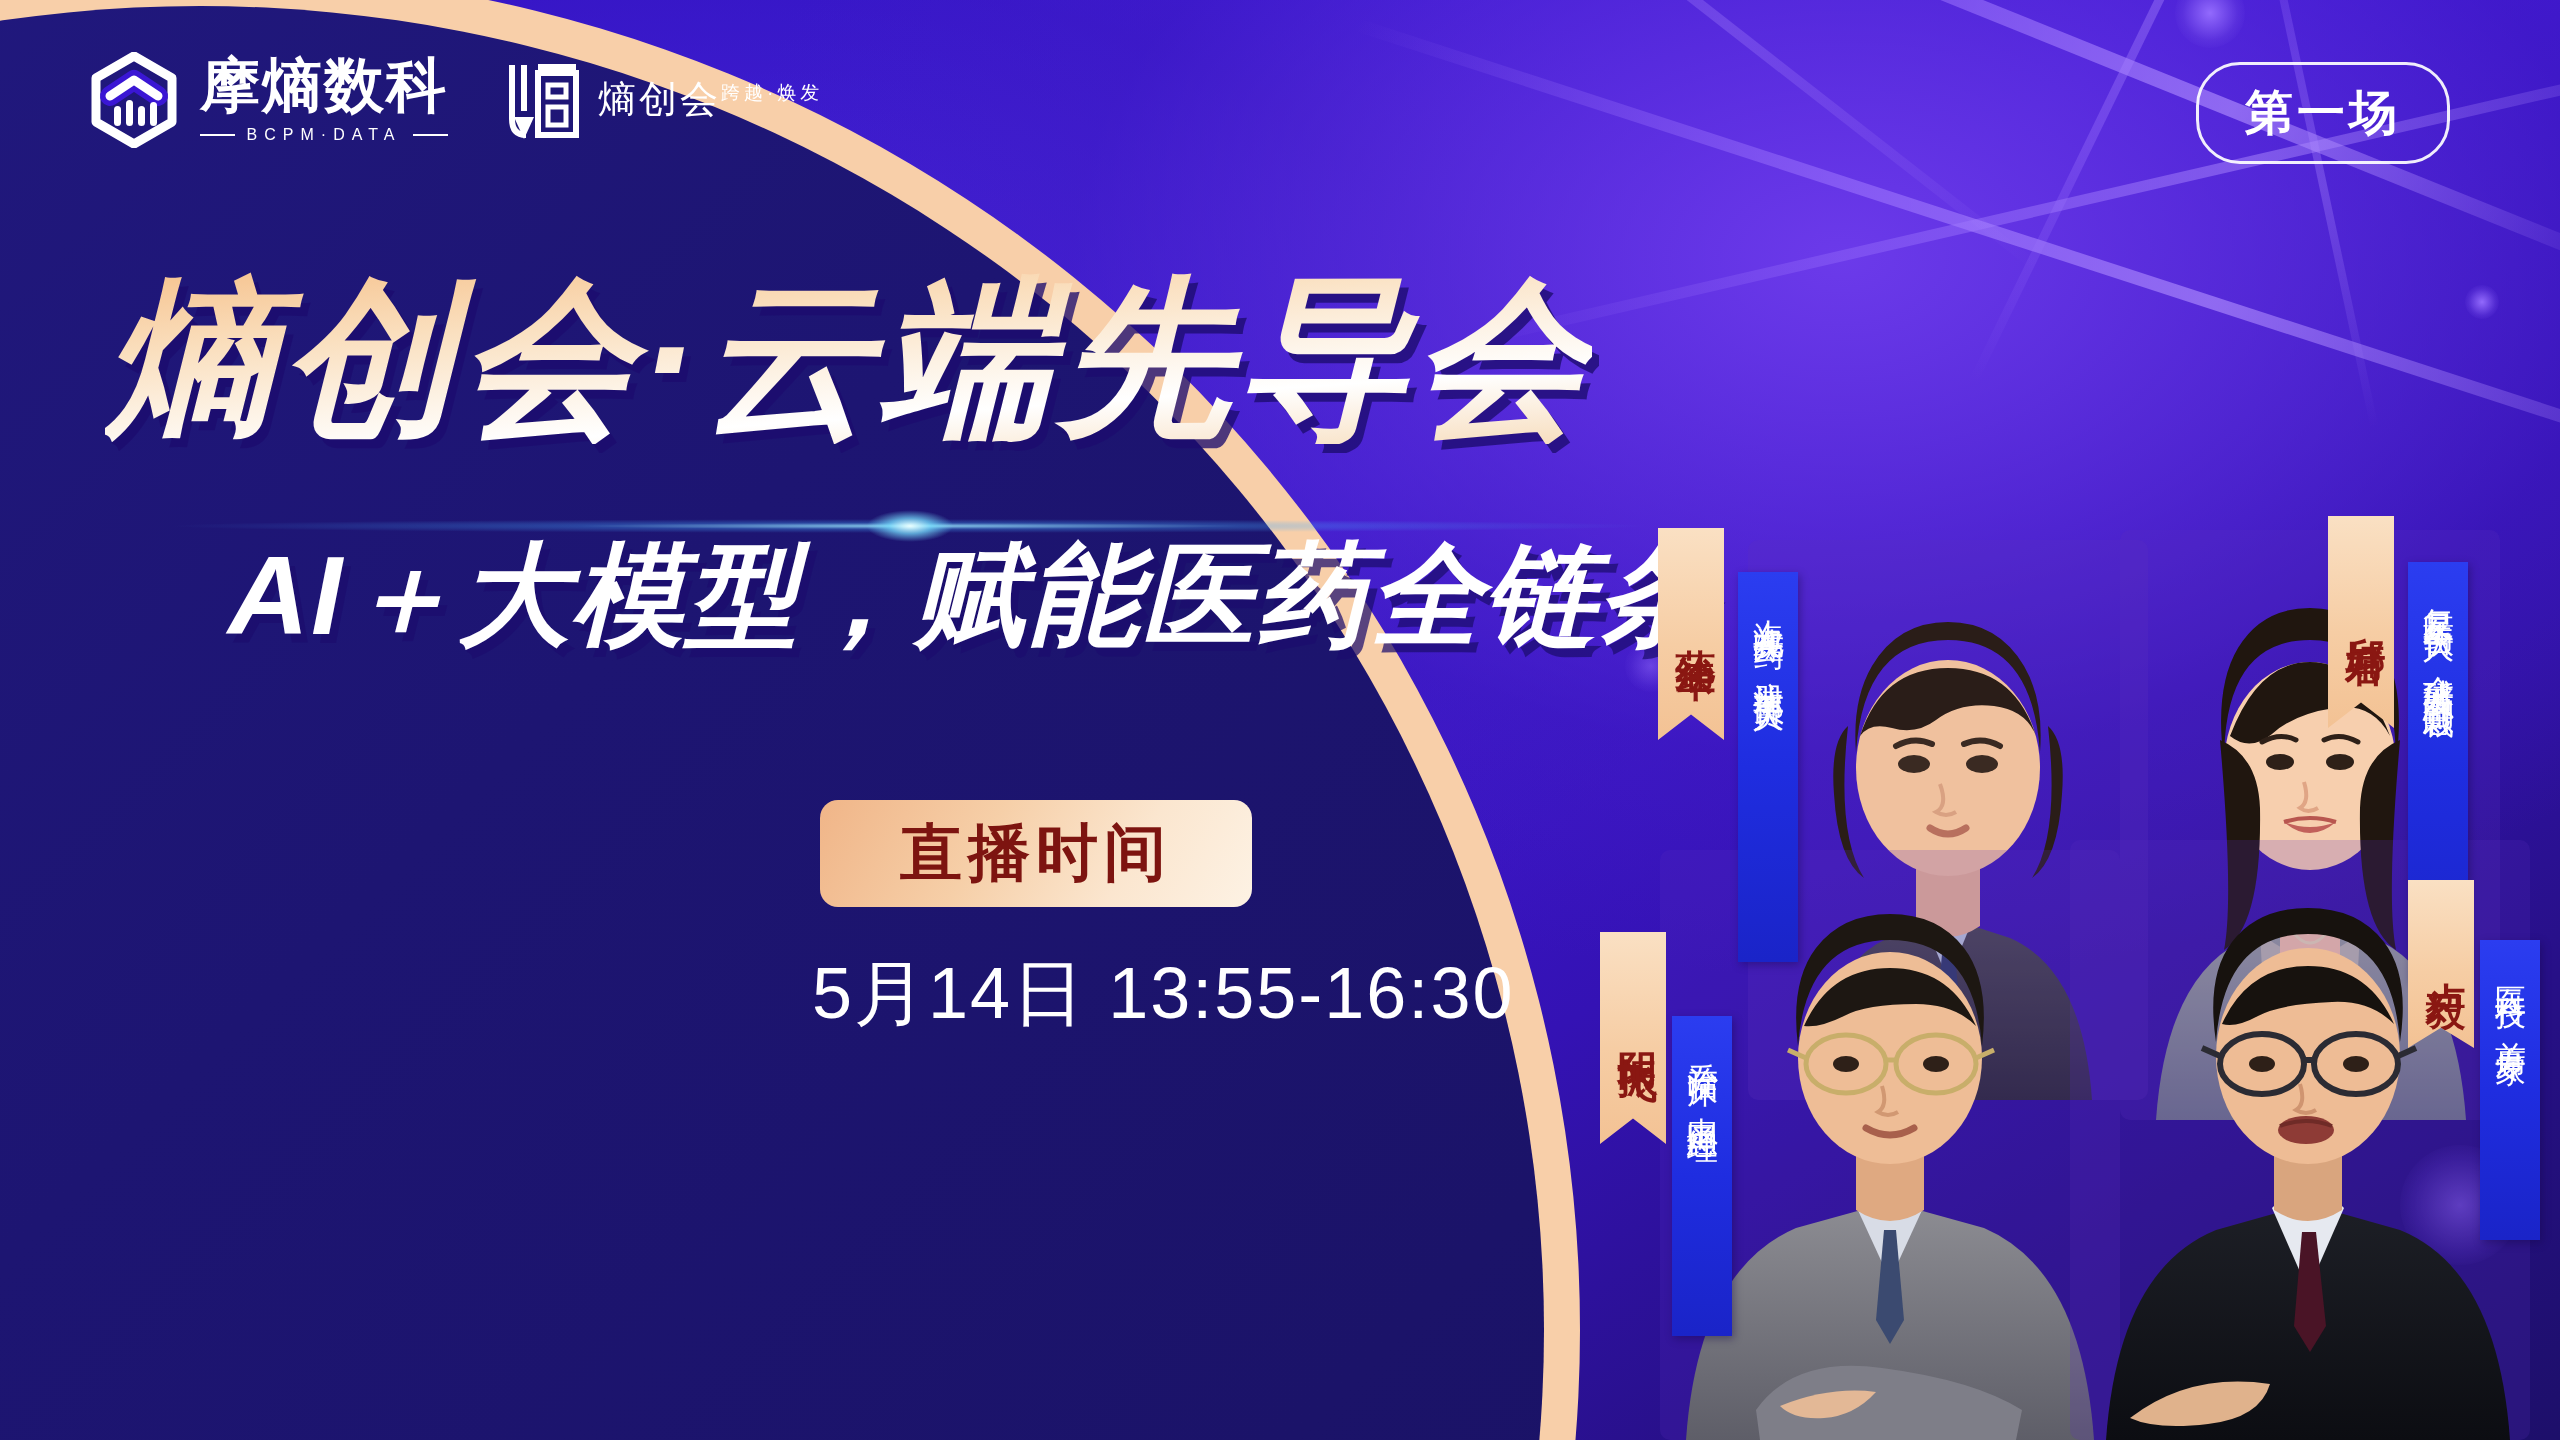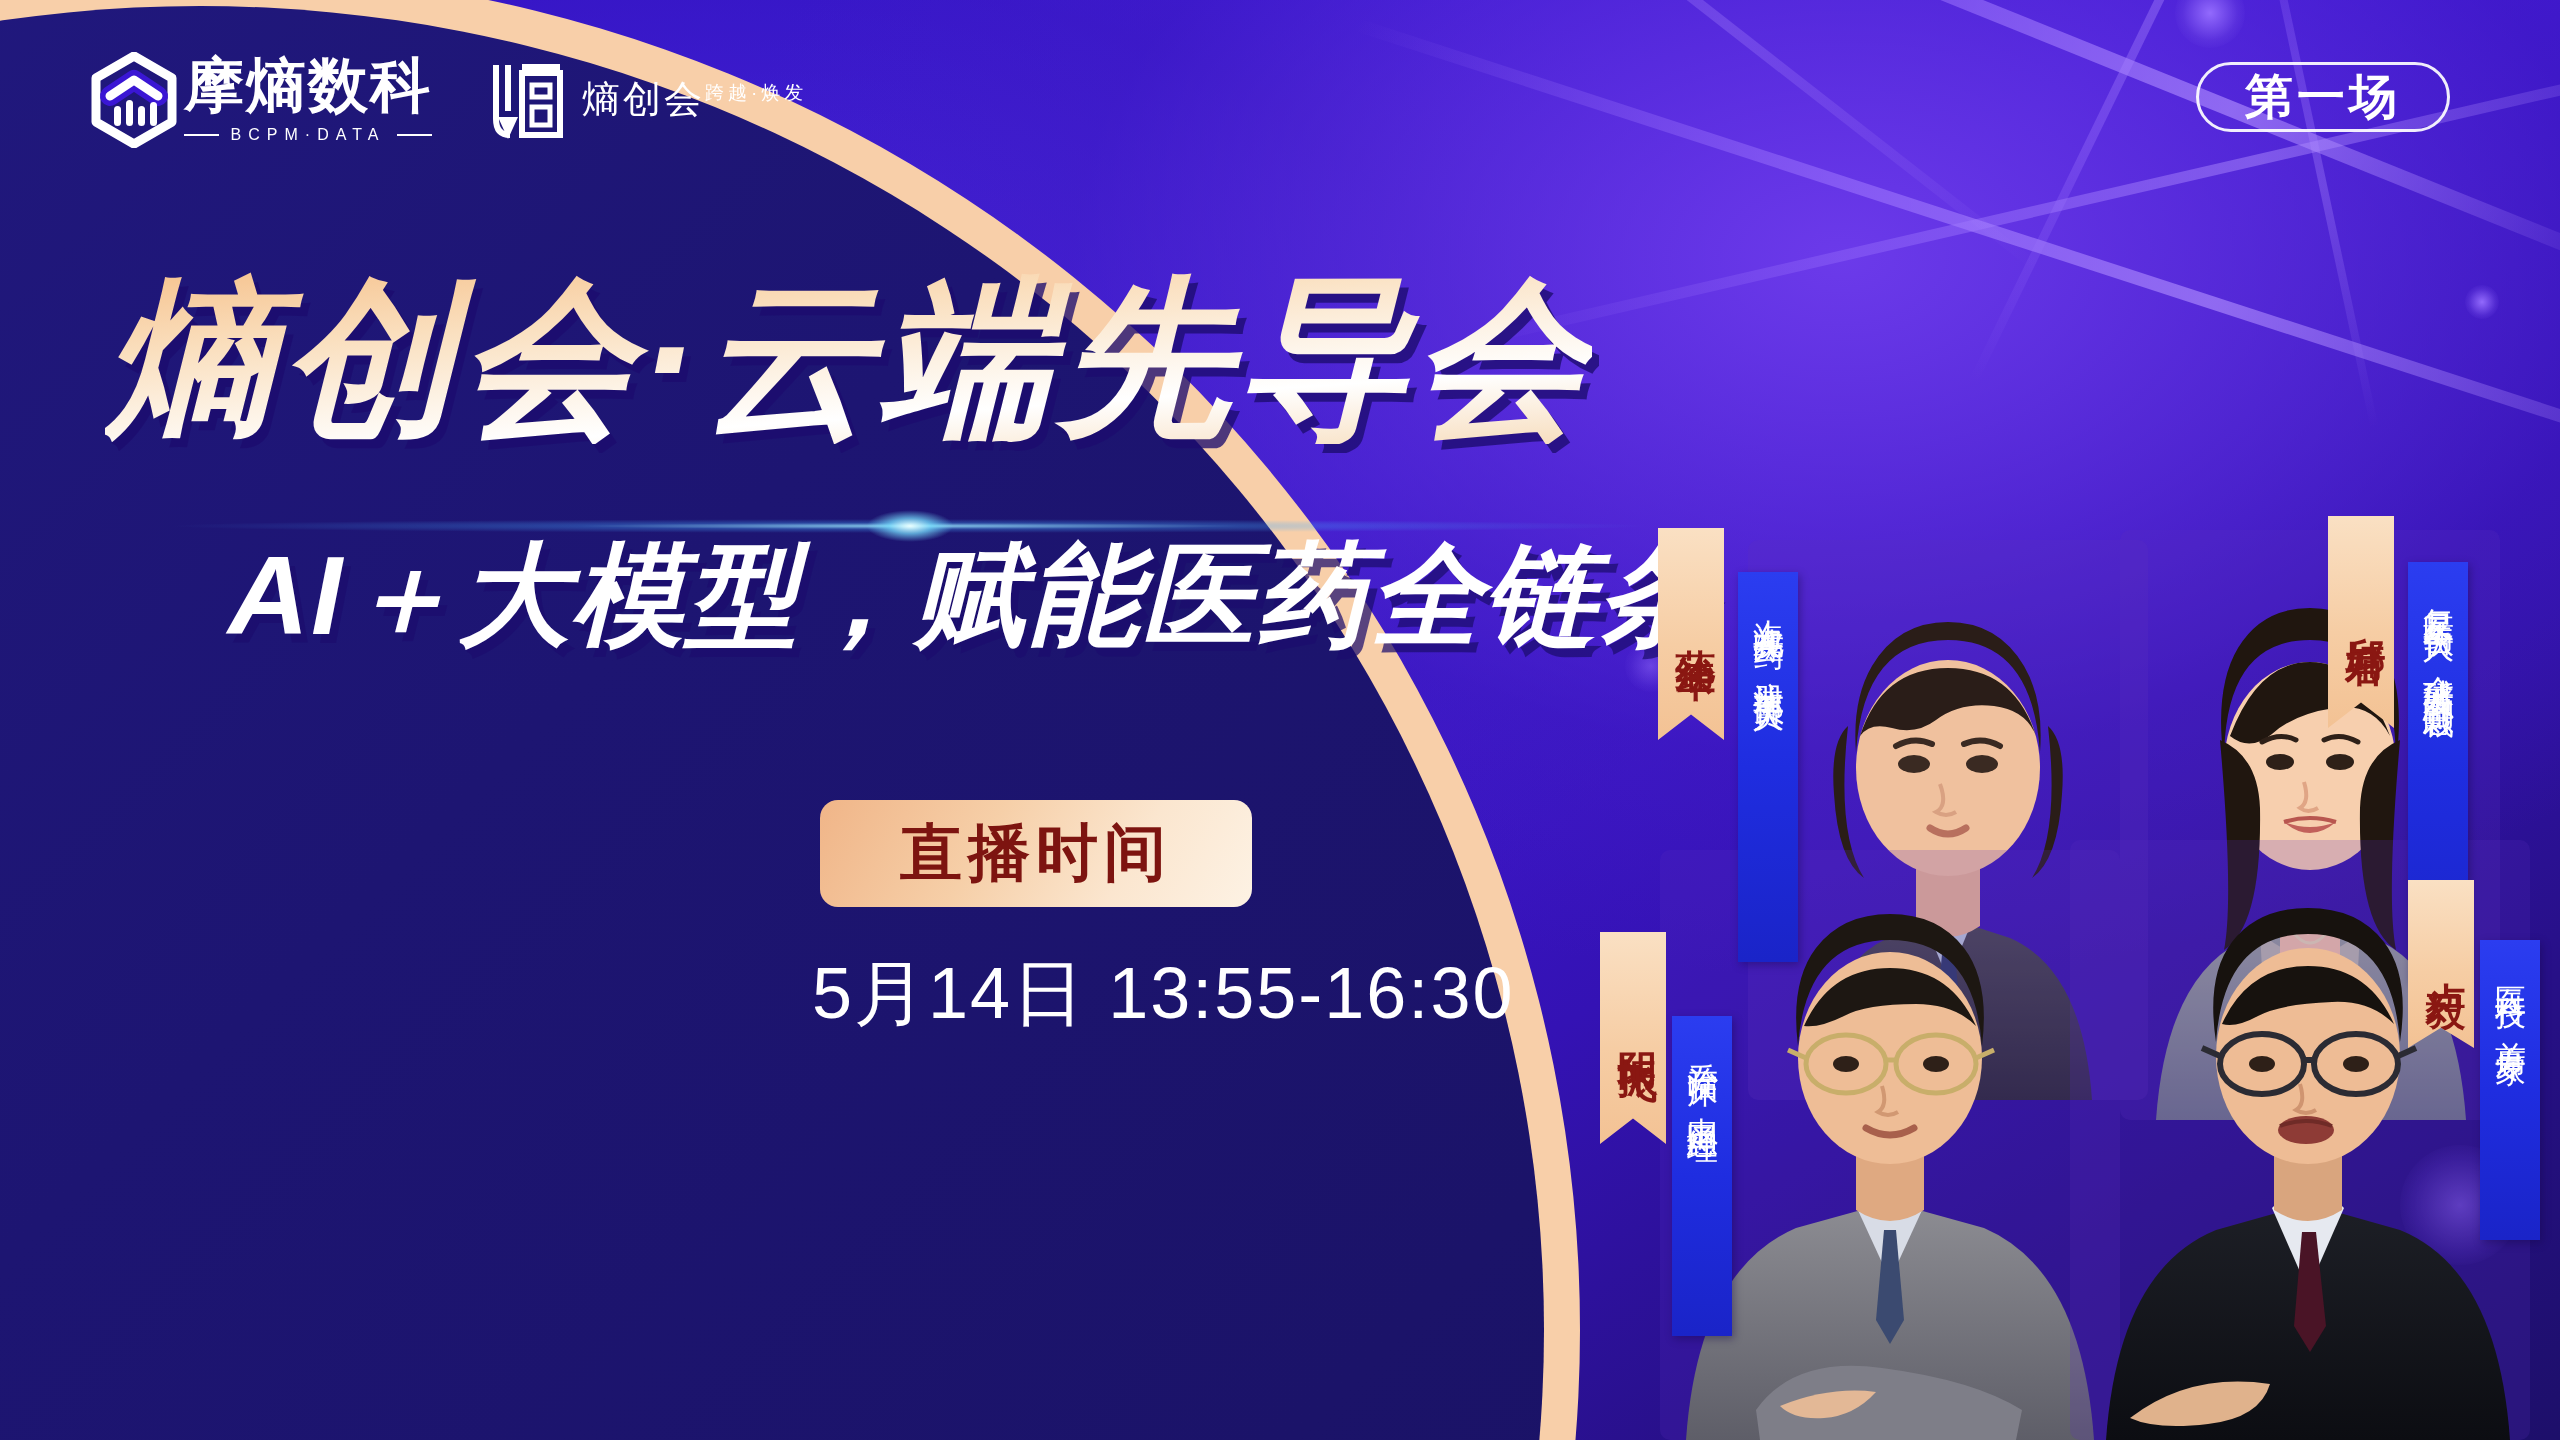--- a/index.html
+++ b/index.html
@@ -53,37 +53,37 @@
     background:linear-gradient(135deg,#231a86 0%,#1d1572 45%,#191160 100%);
   }
   .arc-mid {
     position:absolute; left:-1150px; top:100px; width:2700px; height:2600px;
     border-radius:50%; border:30px solid #1e3aa8; opacity:.9;
   }
 
   
   .header { position:absolute; left:88px; top:52px; display:flex; align-items:center; gap:56px; }
   .logo-mark { width:92px; height:96px; flex:none; }
-  .logo-main { display:flex; align-items:center; gap:4px; }
+  .logo-main { display:flex; align-items:center; gap:20px; }
   .logo-text-block { display:flex; flex-direction:column; }
   .logo-cn { color:#fff; font-size:60px; font-weight:700; letter-spacing:2px; line-height:1; white-space:nowrap; }
   .logo-en-row { display:flex; align-items:center; gap:12px; margin-top:10px; }
   .logo-rule { height:2px; background:#fff; flex:1; min-width:26px; }
   .logo-en { color:#fff; font-size:16px; letter-spacing:7px; white-space:nowrap; }
 
   .logo-second { display:flex; align-items:center; gap:16px; }
   .logo-glyph { width:78px; height:86px; flex:none; }
   .logo-second-text { display:flex; flex-direction:row; align-items:flex-start; }
   .logo-second-cn { color:#fff; font-size:38px; letter-spacing:3px; line-height:1.05; white-space:nowrap; }
   .logo-second-sub { color:#fff; font-size:19px; letter-spacing:4px; white-space:nowrap; }
 
   
   .badge {
     position:absolute; right:110px; top:62px;
-    padding:0 46px;
+    padding:16px 46px;
     border:3px solid rgba(255,255,255,.92);
     border-radius:44px;
     color:#fff; font-size:48px; font-weight:700; letter-spacing:4px;
     display:flex; align-items:center; justify-content:center;
   }
 
   
   .title-main {
     position:absolute; left:105px; top:272px;
     font-size:172px; font-weight:700; font-style:italic;

